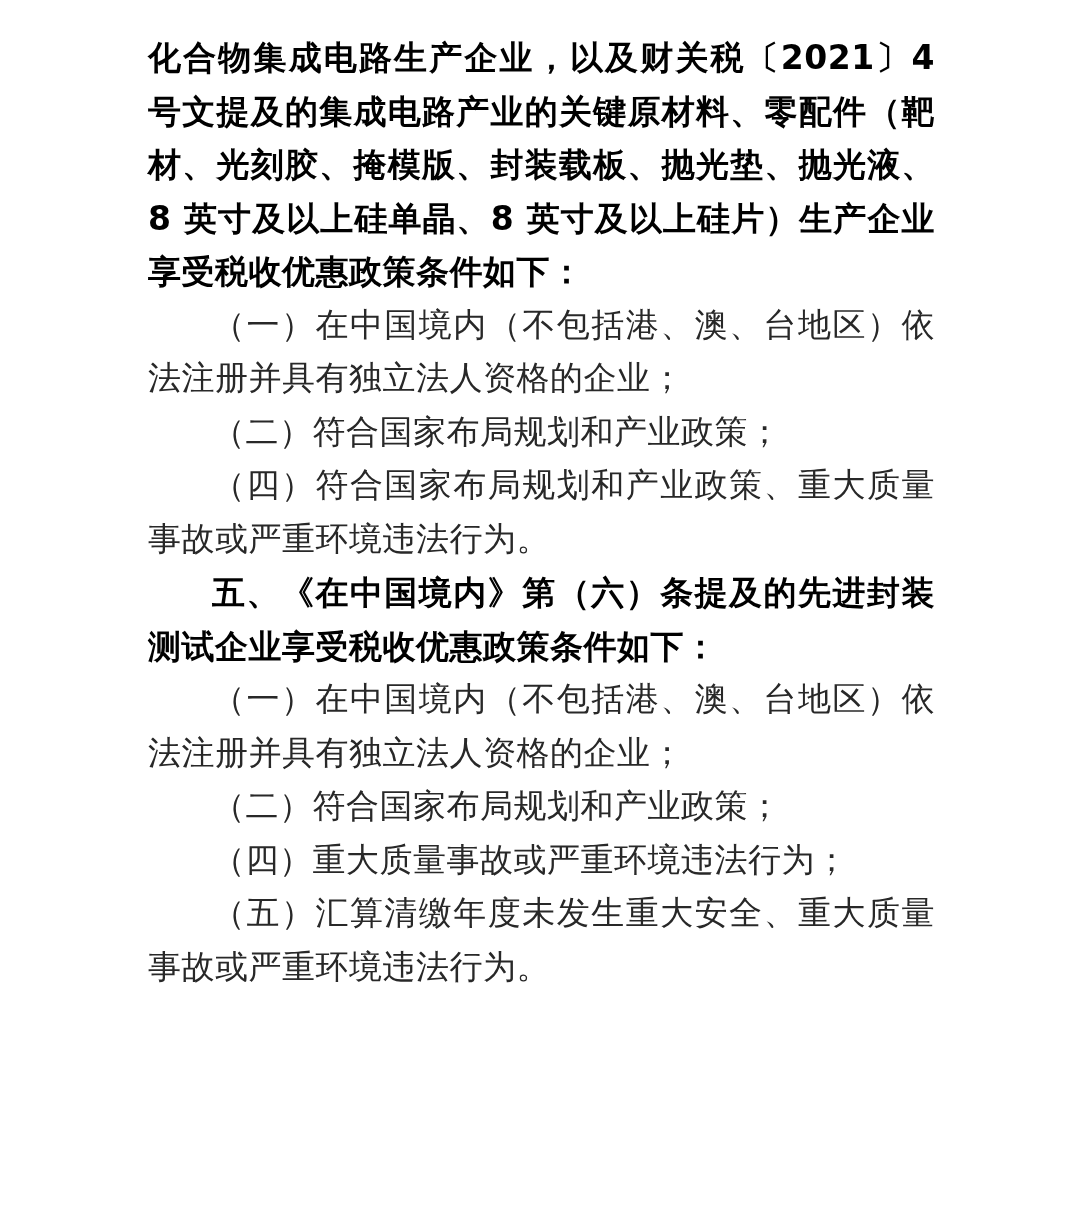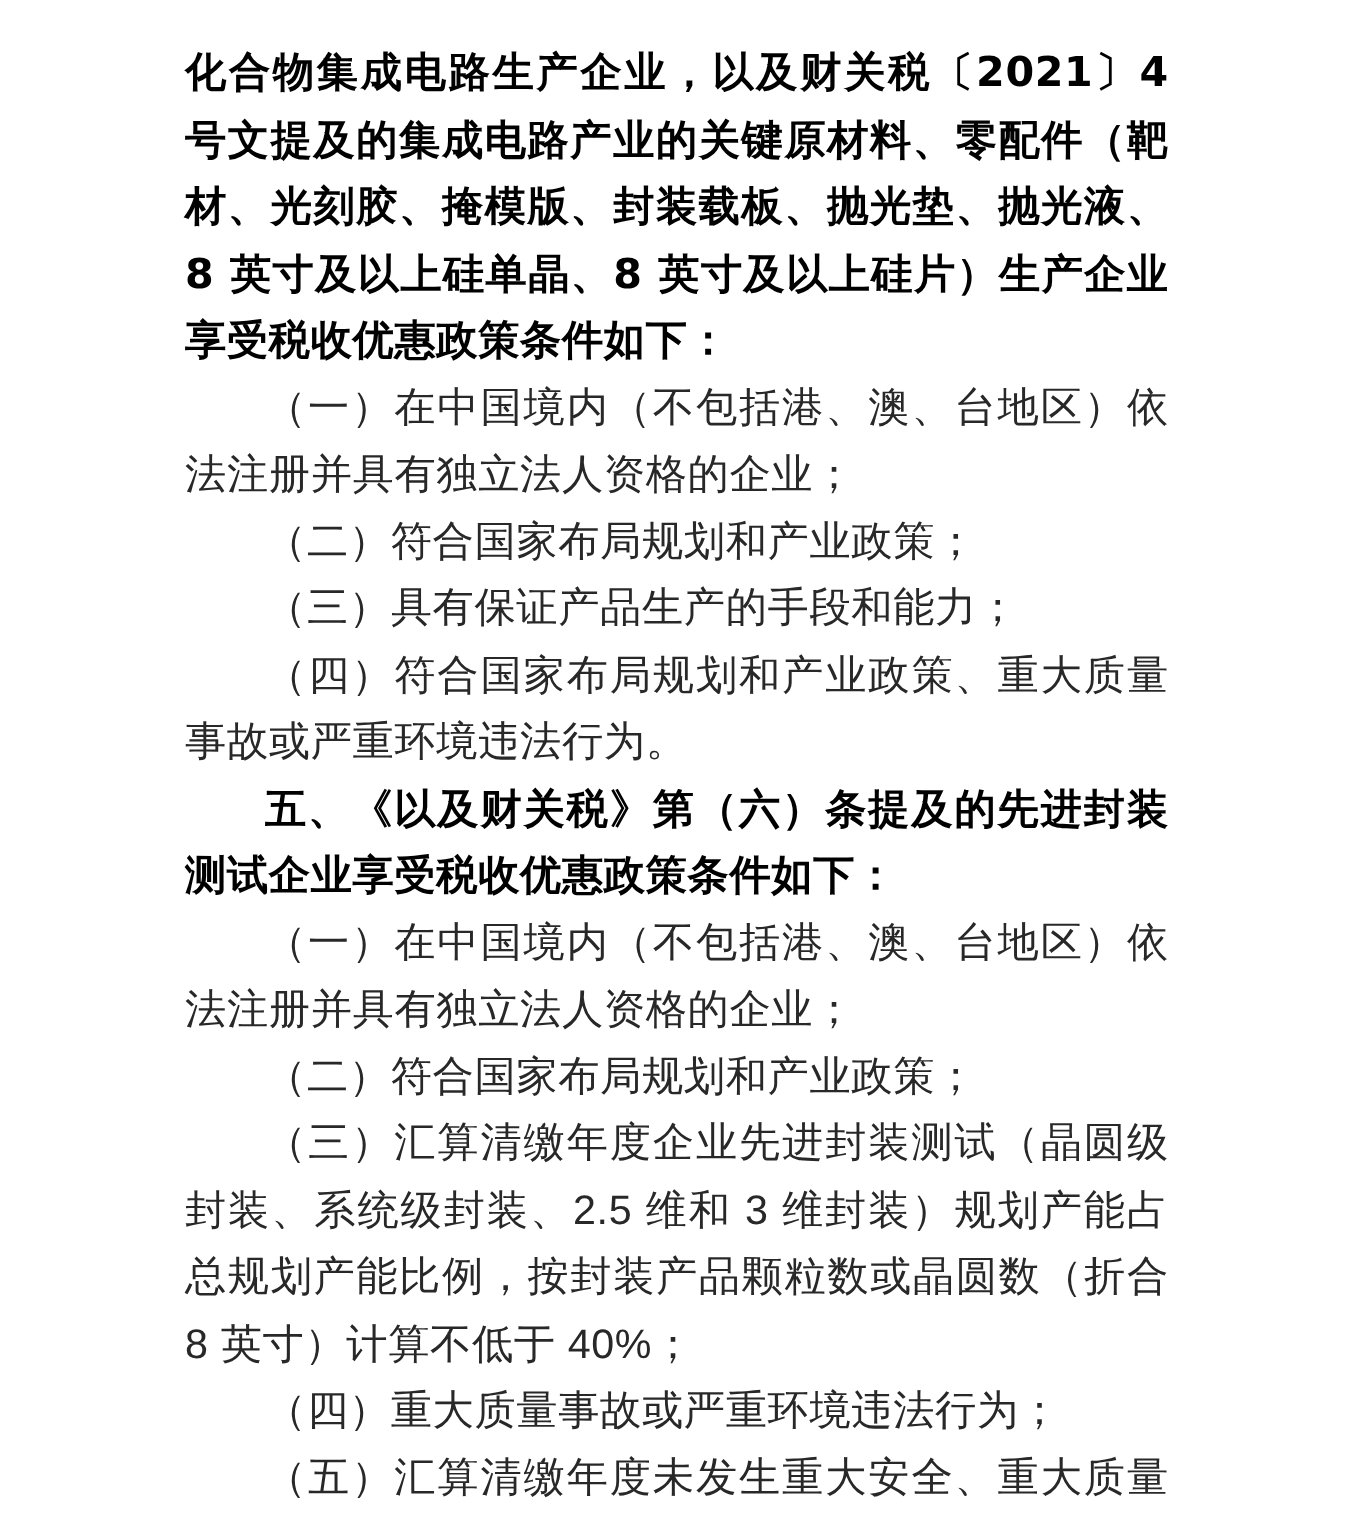--- a/index.html
+++ b/index.html
@@ -32,47 +32,45 @@
     letter-spacing: 0.5px;
   }
   
   .para-bold {
     font-family: "DejaVu Sans", "Liberation Sans", sans-serif;
     font-weight: 700;
     color: var(--heading-color);
   }
   
   .para-regular {
-    font-family: Liberation Sans, sans-serif;
+    font-family: Liberation Serif, serif;
     font-weight: 400;
     color: var(--body-color);
   }
   .indent {
     text-indent: 64px;
   }
 </style>
 </head>
 <body>
 
 <div class="page">
   <p class="para-bold">化合物集成电路生产企业，以及财关税〔2021〕4 号文提及的集成电路产业的关键原材料、零配件（靶材、光刻胶、掩模版、封装载板、抛光垫、抛光液、8 英寸及以上硅单晶、8 英寸及以上硅片）生产企业享受税收优惠政策条件如下：</p>
 
   <p class="para-regular indent">（一）在中国境内（不包括港、澳、台地区）依法注册并具有独立法人资格的企业；</p>
 
   <p class="para-regular indent">（二）符合国家布局规划和产业政策；</p>
 
-  <p class="para-regular indent">（三）具有保证产品生产的手段和能力；</p>
 
   <p class="para-regular indent">（四）符合国家布局规划和产业政策、重大质量事故或严重环境违法行为。</p>
 
-  <p class="para-bold indent">五、《以及财关税》第（六）条提及的先进封装测试企业享受税收优惠政策条件如下：</p>
+  <p class="para-bold indent">五、《在中国境内》第（六）条提及的先进封装测试企业享受税收优惠政策条件如下：</p>
 
   <p class="para-regular indent">（一）在中国境内（不包括港、澳、台地区）依法注册并具有独立法人资格的企业；</p>
 
   <p class="para-regular indent">（二）符合国家布局规划和产业政策；</p>
 
-  <p class="para-regular indent">（三）汇算清缴年度企业先进封装测试（晶圆级封装、系统级封装、2.5 维和 3 维封装）规划产能占总规划产能比例，按封装产品颗粒数或晶圆数（折合 8 英寸）计算不低于 40%；</p>
 
   <p class="para-regular indent">（四）重大质量事故或严重环境违法行为；</p>
 
   <p class="para-regular indent">（五）汇算清缴年度未发生重大安全、重大质量事故或严重环境违法行为。</p>
 
 </div>
 
 </body></html>

